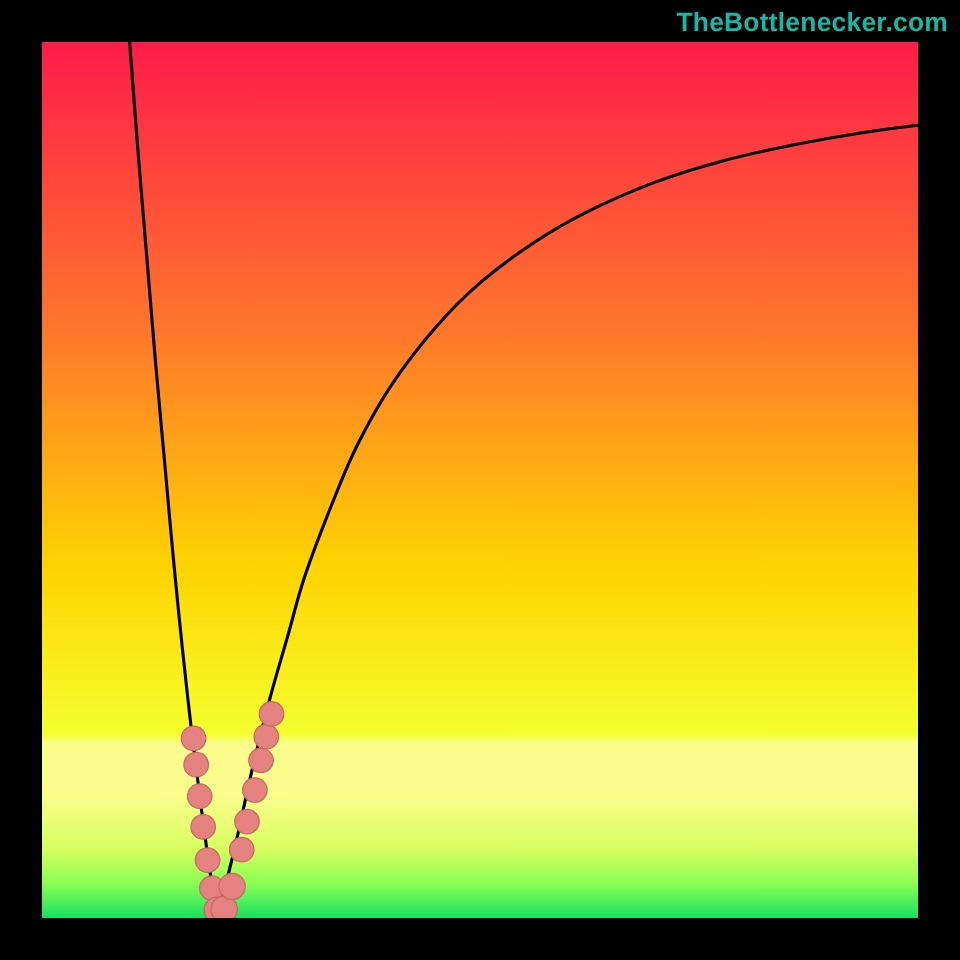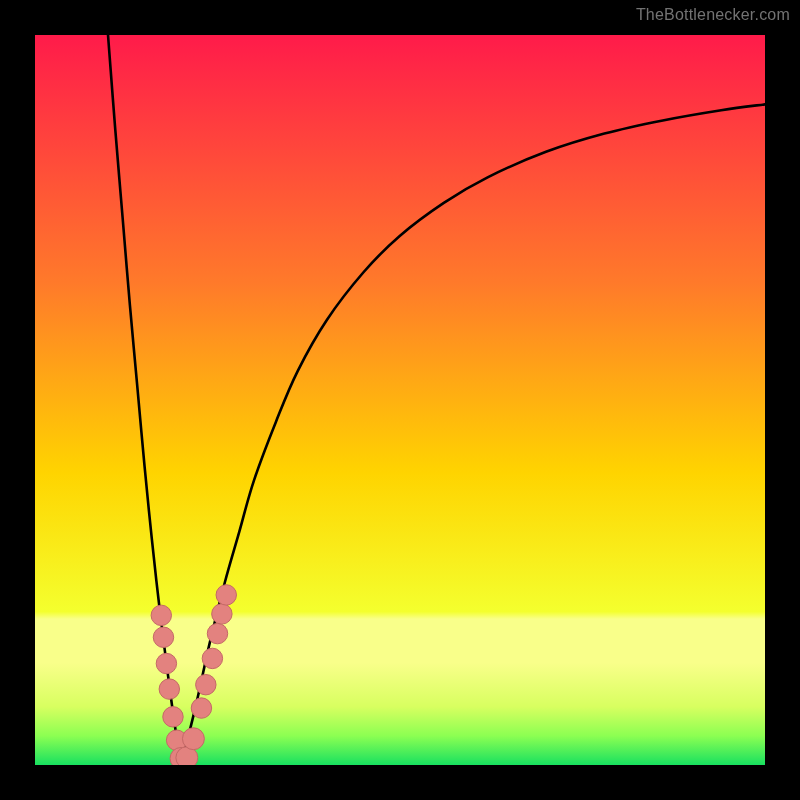--- a/index.html
+++ b/index.html
@@ -31,23 +31,23 @@
     position: absolute;
     left: 0;
     top: 0;
     width: 100%;
     height: 100%;
   }
   .watermark {
     position: absolute;
     top: 6px;
     right: 10px;
-    color: #737373;
-    font-size: 16px;
-    font-weight: 400;
+    color: #14b8a6;
+    font-size: 22px;
+    font-weight: 700;
     letter-spacing: 0.2px;
     user-select: none;
   }
   svg {
     position: absolute;
     left: 0;
     top: 0;
   }
 </style>
 </head>

